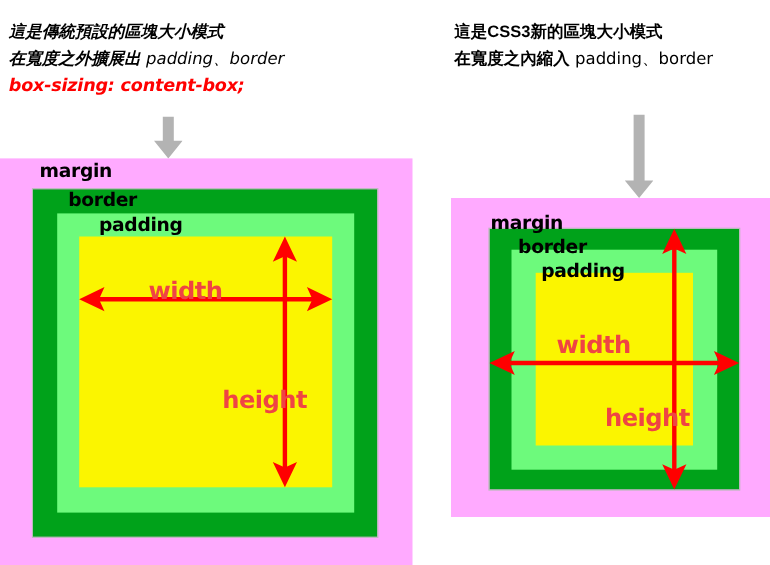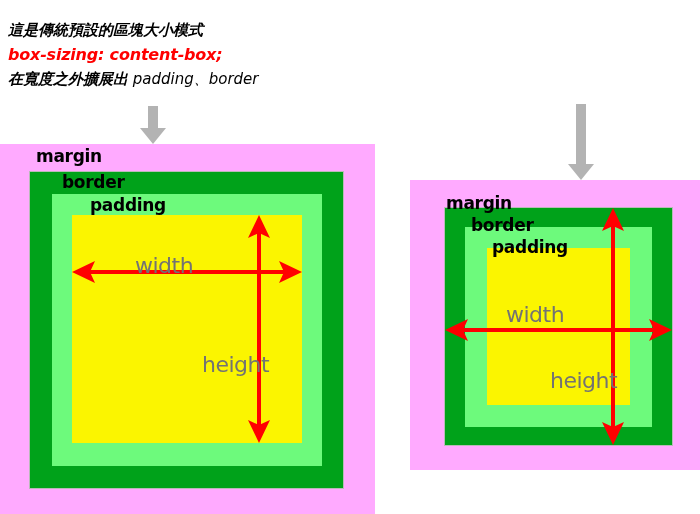--- a/index.html
+++ b/index.html
@@ -79,22 +79,22 @@
     font-size: 17px;
     font-weight: bold;
     color: #000000;
     white-space: nowrap;
     font-family: "DejaVu Sans", "Liberation Sans", sans-serif;
     letter-spacing: -0.3px;
   }
   .dim-label {
     position: absolute;
     font-size: 22px;
-    font-weight: normal;
-    color: #737373;
+    font-weight: bold;
+    color: #ef4444;
     white-space: nowrap;
     font-family: "DejaVu Sans", "Liberation Sans", sans-serif;
     letter-spacing: -0.5px;
     text-align: center;
   }
 
   .arrow-svg {
     position: absolute;
     overflow: visible;
     pointer-events: none;
@@ -126,22 +126,22 @@
   #label-width-right   { left: 506px; top: 302px; }
   #label-height-right  { left: 550px; top: 368px; }
 
   #arrows-right { left: 0px; top: 0px; width: 700px; height: 514px; }
 </style>
 </head>
 <body>
 
 <div class="caption" id="caption-left">
   <span class="cap-line plain">這是傳統預設的區塊大小模式</span>
+  <span class="cap-line mixed"><span>在寬度之外擴展出</span><span class="latin"> padding、border</span></span>
   <span class="cap-line code">box-sizing: content-box;</span>
-  <span class="cap-line mixed"><span>在寬度之外擴展出</span><span class="latin"> padding、border</span></span>
 </div>
 
 <svg class="gray-arrow" id="gray-arrow-left" width="26" height="40" viewBox="0 0 26 40">
   <polygon points="8,0 18,0 18,22 26,22 13,38 0,22 8,22" fill="#b3b3b3"></polygon>
 </svg>
 
 <div class="margin-box" id="margin-box-left"></div>
 <div class="border-box" id="border-box-left"></div>
 <div class="padding-box" id="padding-box-left"></div>
 <div class="content-box" id="content-box-left"></div>
@@ -158,20 +158,22 @@
 
   <line x1="259" y1="224" x2="259" y2="434" stroke="#ff0000" stroke-width="4"></line>
   <polygon points="259,215 248,238 259,233 270,238" fill="#ff0000"></polygon>
   <polygon points="259,443 248,420 259,425 270,420" fill="#ff0000"></polygon>
 </svg>
 
 <div class="dim-label" id="label-width-left">width</div>
 <div class="dim-label" id="label-height-left">height</div>
 
 <div class="caption" id="caption-right">
+  <span class="cap-line plain">這是CSS3新的區塊大小模式</span>
+  <span class="cap-line mixed"><span>在寬度之內縮入</span><span class="latin"> padding、border</span></span>
 </div>
 
 <svg class="gray-arrow" id="gray-arrow-right" width="26" height="78" viewBox="0 0 26 78">
   <polygon points="8,0 18,0 18,60 26,60 13,76 0,60 8,60" fill="#b3b3b3"></polygon>
 </svg>
 
 <div class="margin-box" id="margin-box-right"></div>
 <div class="border-box" id="border-box-right"></div>
 <div class="padding-box" id="padding-box-right"></div>
 <div class="content-box" id="content-box-right"></div>

